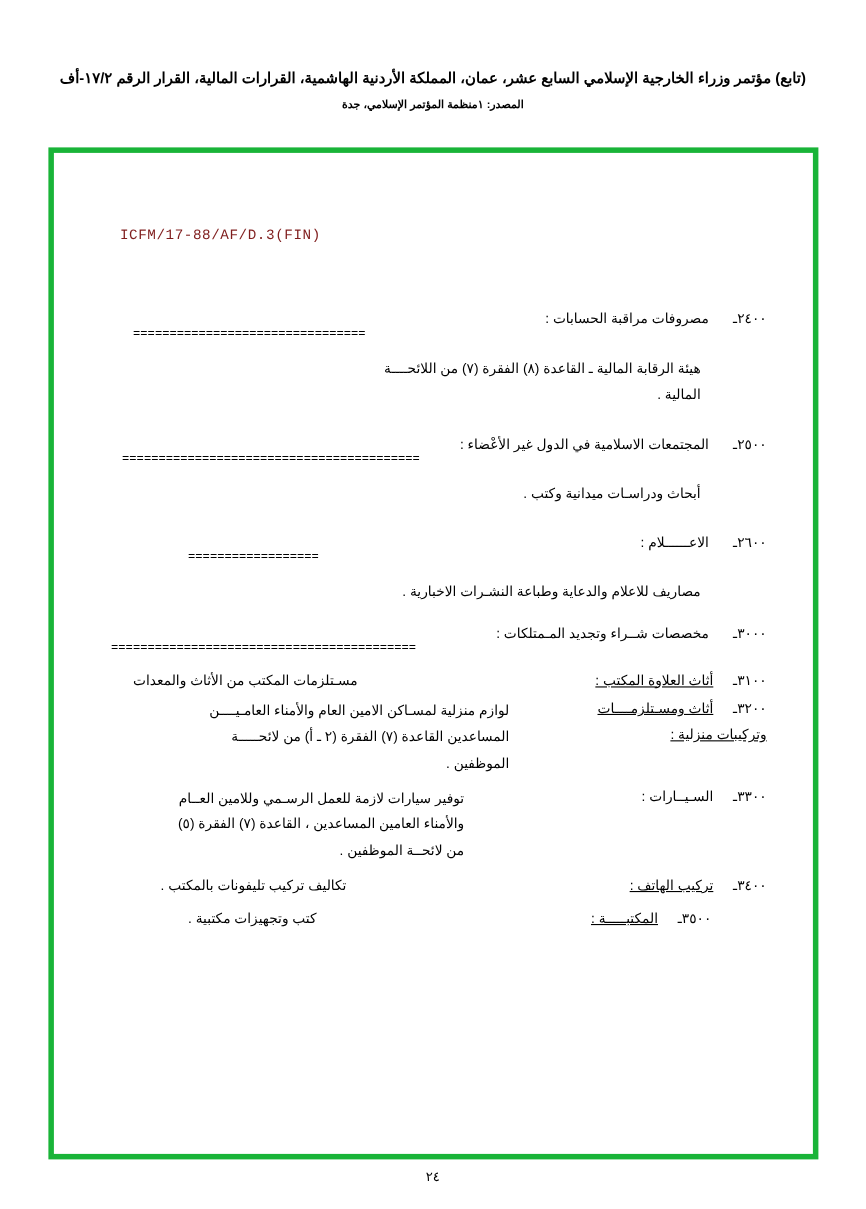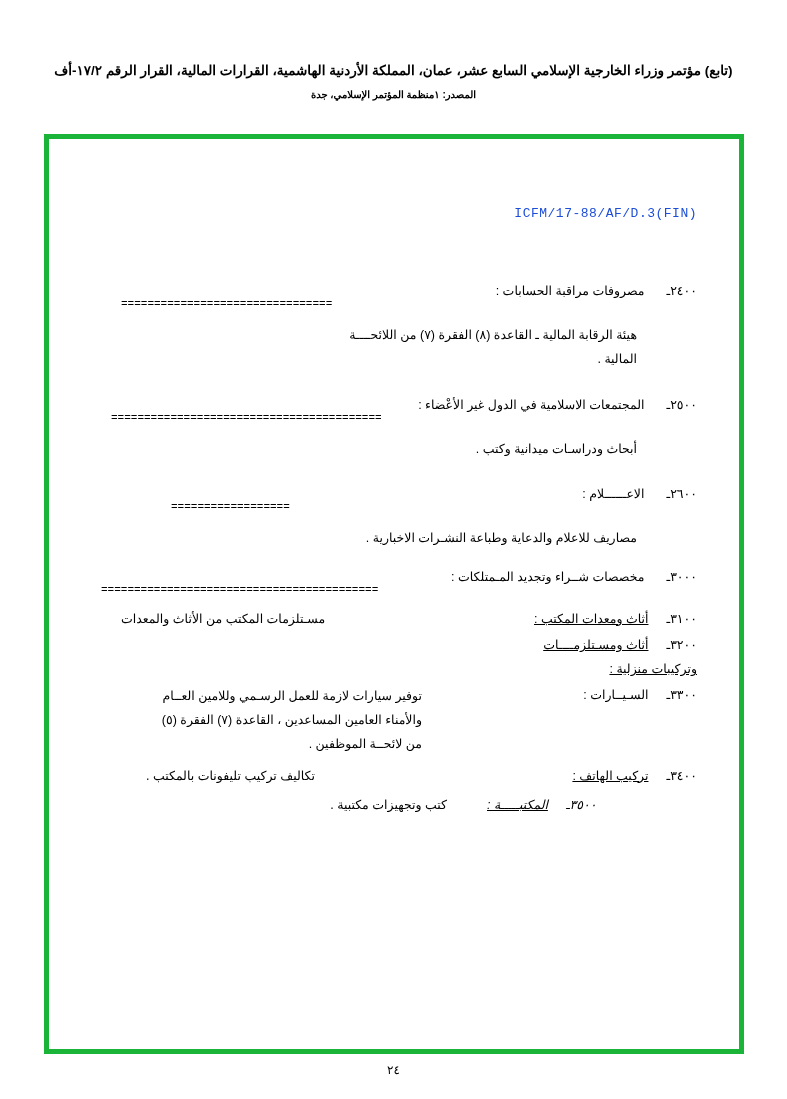--- a/index.html
+++ b/index.html
@@ -63,23 +63,23 @@
     height: 906px;
     box-sizing: border-box;
     padding: 40px 40px 30px 40px;
     background: #ffffff;
   }
 
   .docnum {
     font-family: "Liberation Mono", "DejaVu Sans Mono", monospace;
     font-size: 13px;
     letter-spacing: 0.5px;
-    color: #1d4ed8;
+    color: #7f1d1d;
     direction: ltr;
-    text-align: right;
+    text-align: left;
     margin: 25px 0 0 18px;
   }
 
   .content {
     position: relative;
     margin-top: 60px;
     direction: rtl;
   }
 
   
@@ -190,40 +190,45 @@
           <span class="sec-head-inner">مخصصات شــراء وتجديد المـمتلكات :</span>
         </div>
         <div class="dots" style="text-align:left; margin-left:10px; margin-top:1px;">==========================================</div>
       </div>
 
       <div class="section" style="margin-bottom:4px;">
         <div style="display:flex; flex-direction:row; justify-content:flex-start; align-items:baseline;">
           <div style="width:210px; text-align:right; padding-left:10px;">
             <span class="sec-head-inner">٣١٠٠ـ</span>
             <span style="display:inline-block;width:10px;"></span>
-            <span class="sec-head-inner underline">أثاث ومعدات المكتب :</span>
+            <span class="sec-head-inner underline">أثاث العلاوة المكتب :</span>
           </div>
           <div class="desc" style="flex:1; text-align:left; padding-left:30px;">
             <span>مسـتلزمات المكتب من الأثاث والمعدات</span>
           </div>
         </div>
       </div>
 
       <div class="section" style="margin-bottom:8px;">
         <div style="display:flex; flex-direction:row; justify-content:flex-start; align-items:flex-start;">
           <div style="width:210px; text-align:right; padding-left:14px;">
             <div>
               <span class="sec-head-inner">٣٢٠٠ـ</span>
               <span style="display:inline-block;width:10px;"></span>
               <span class="sec-head-inner underline">أثاث ومسـتلزمــــات</span>
             </div>
             <div style="margin-top:6px; padding-left:30px;text-decoration:underline;">
               <span class="sec-head-inner">وتركيبات منزلية :</span>
             </div>
           </div>
+          <div class="desc" style="flex:1; text-align:right; padding-right:10px; padding-left:20px;">
+            <div>لوازم منزلية لمسـاكن الامين العام والأمناء العامـيــــن</div>
+            <div>المساعدين القاعدة (٧) الفقرة (٢ ـ أ) من لائحـــــة</div>
+            <div>الموظفين .</div>
+          </div>
         </div>
       </div>
 
       <div class="section" style="margin-bottom:8px;">
         <div style="display:flex; flex-direction:row; justify-content:flex-start; align-items:flex-start;">
           <div style="width:210px; text-align:right; padding-left:55px;">
             <span class="sec-head-inner">٣٣٠٠ـ</span>
             <span style="display:inline-block;width:10px;"></span>
             <span class="sec-head-inner">السـيــارات :</span>
           </div>
@@ -243,26 +248,26 @@
             <span class="sec-head-inner underline">تركيب الهاتف :</span>
           </div>
           <div class="desc" style="flex:1; text-align:left; padding-left:55px;">
             <span>تكاليف تركيب تليفونات بالمكتب .</span>
           </div>
         </div>
       </div>
 
       <div class="section" style="margin-bottom:6px;">
         <div style="display:flex; flex-direction:row; justify-content:flex-start; align-items:baseline;">
-          <div style="width:210px; text-align:left; padding-left:40px;font-style:italic;">
+          <div style="width:210px; text-align:center; padding-left:40px;">
             <span class="sec-head-inner">٣٥٠٠ـ</span>
             <span style="display:inline-block;width:10px;"></span>
             <span class="sec-head-inner underline">المكتبـــــة :</span>
           </div>
-          <div class="desc" style="flex:1; text-align:right; padding-left:80px;">
+          <div class="desc" style="flex:1; text-align:left; padding-left:80px;">
             <span>كتب وتجهيزات مكتبية .</span>
           </div>
         </div>
       </div>
 
     </div>
   </div>
 
   <div class="page-number">٢٤</div>
 

